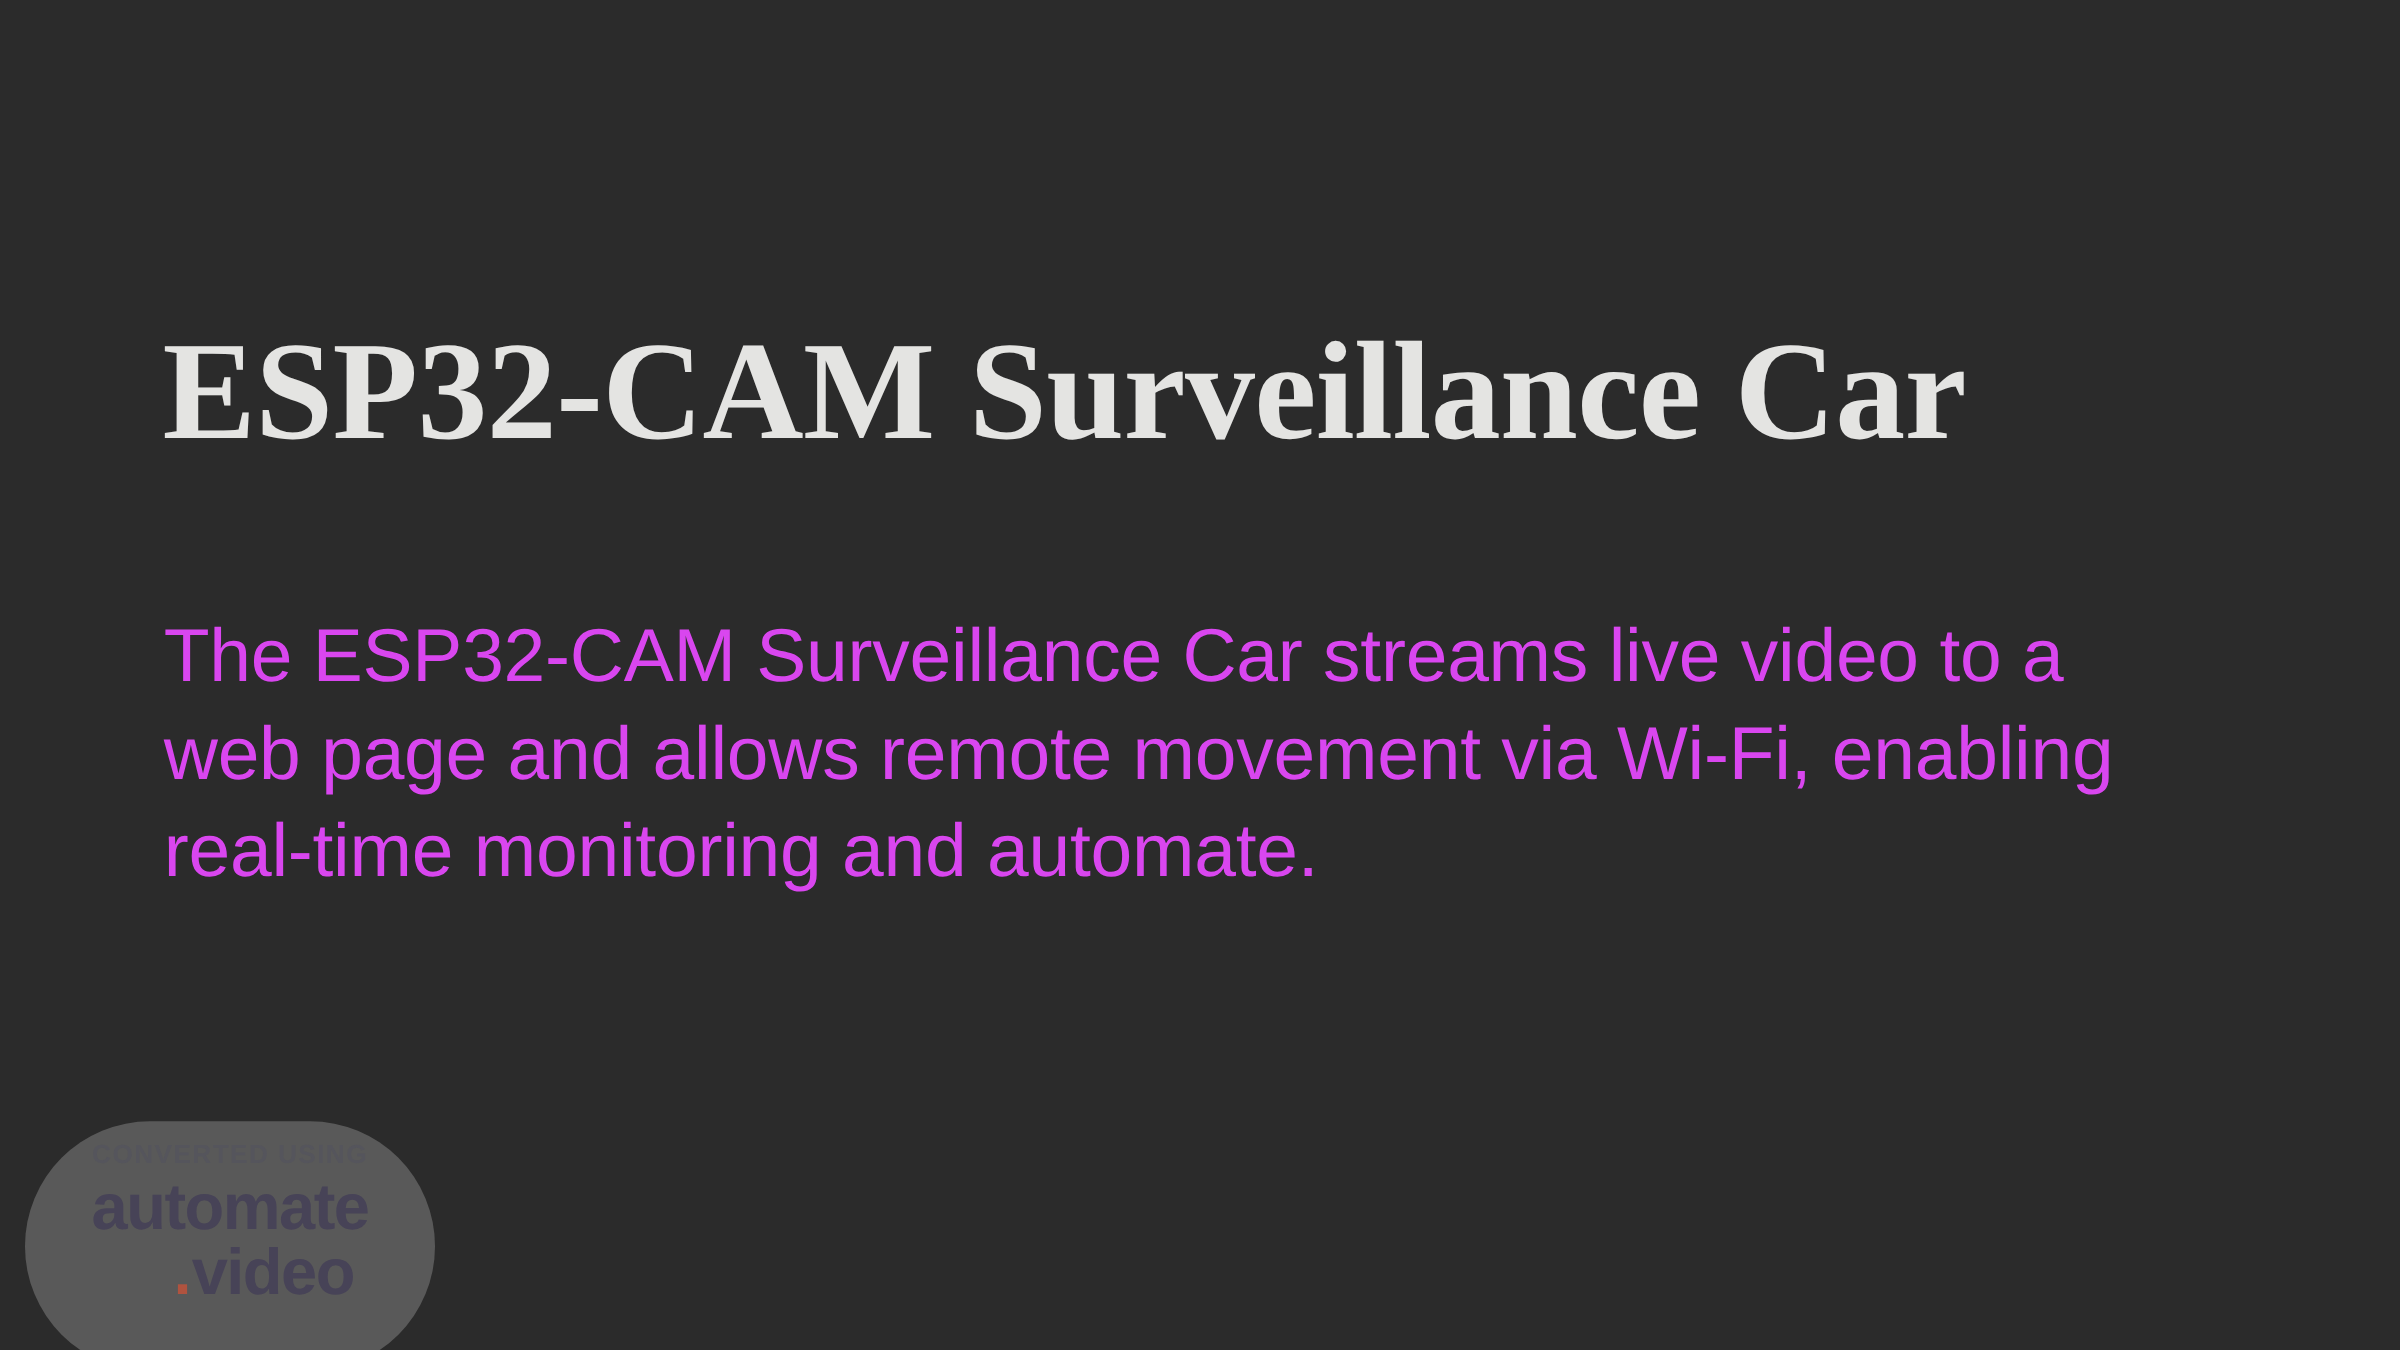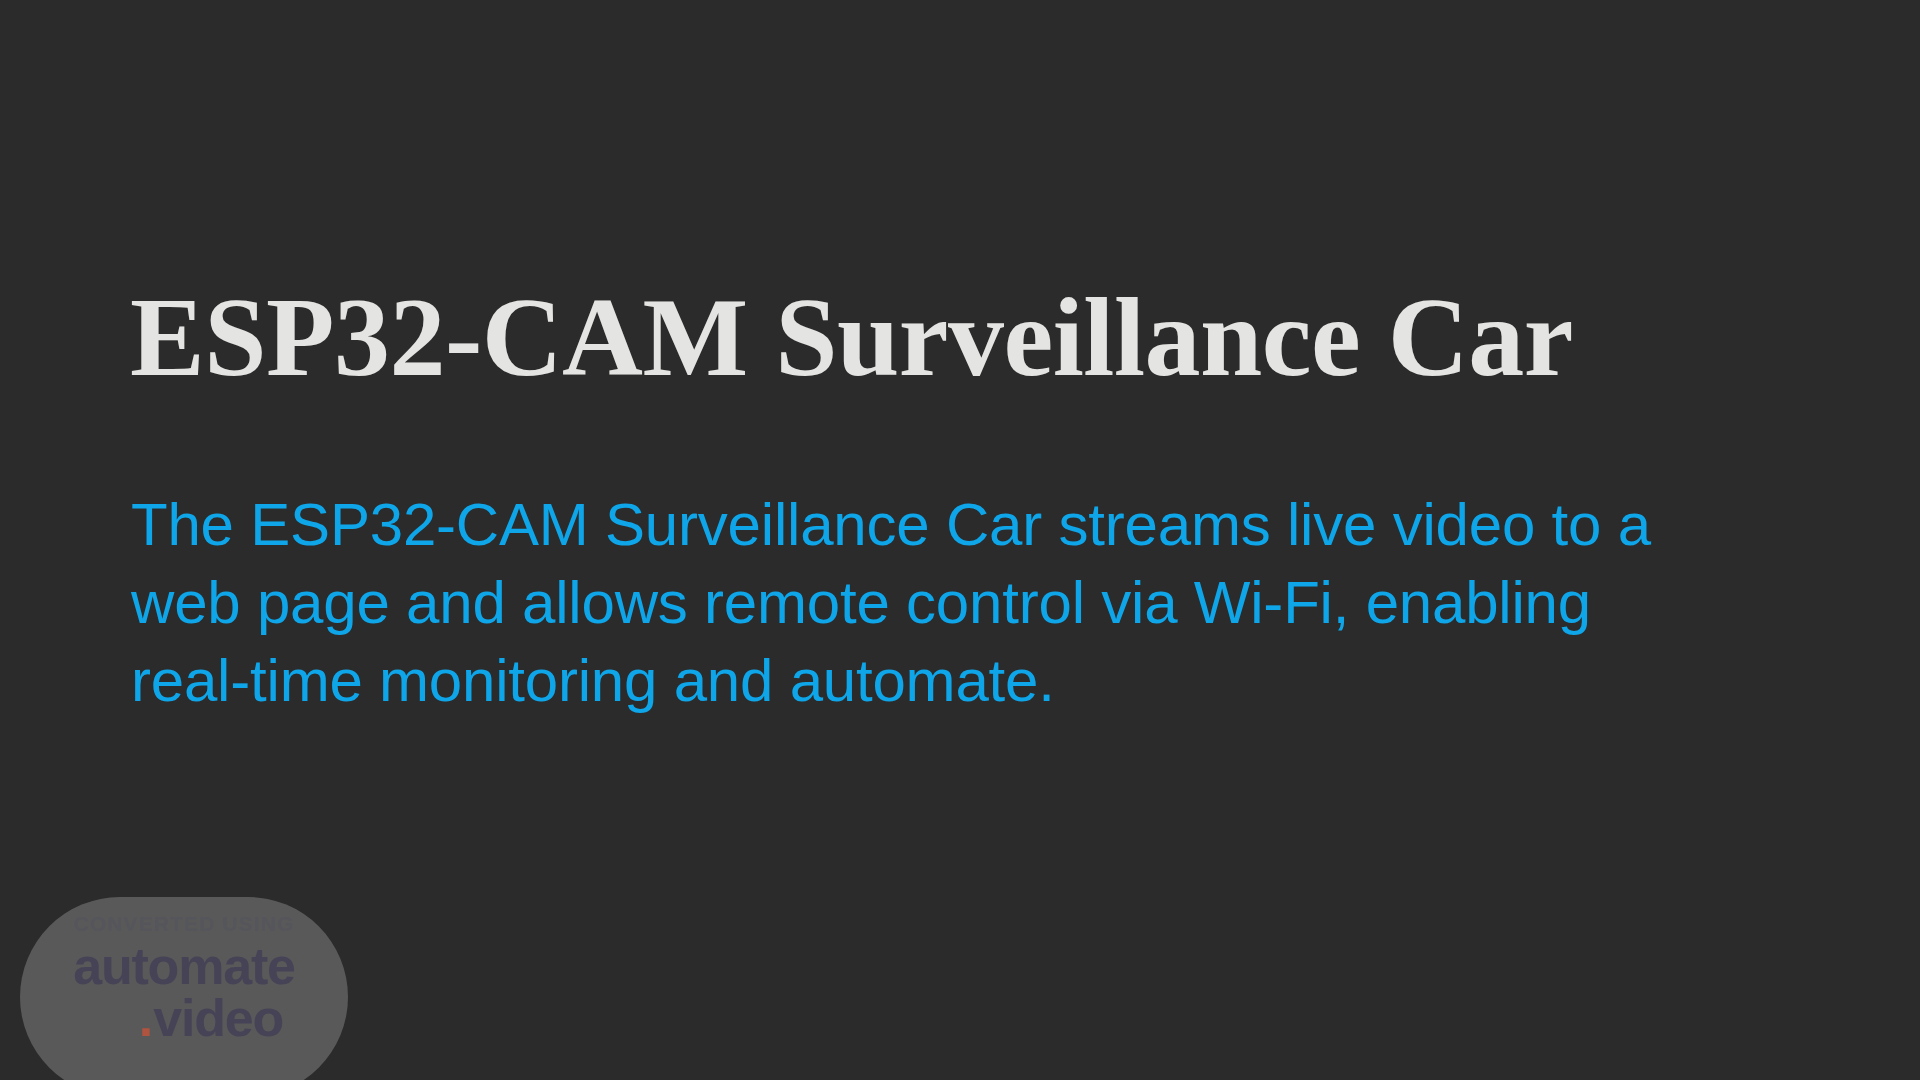--- a/index.html
+++ b/index.html
@@ -20,21 +20,21 @@
     width: 1920px;
     height: 1080px;
     background: #2b2b2b;
     overflow: hidden;
   }
 
   
   #slide-title {
     position: absolute;
     left: 130px;
-    top: 280px;
+    top: 256px;
     width: 1560px;
     margin: 0;
     font-family: "Liberation Serif", "DejaVu Serif", serif;
     font-weight: 700;
     font-size: 112px;
     line-height: 1.02;
     letter-spacing: -0.5px;
     color: #e4e4e2;
     white-space: nowrap;
   }
@@ -44,21 +44,21 @@
     position: absolute;
     left: 131px;
     top: 486px;
     width: 1360px;
     margin: 0;
     font-family: "Liberation Sans", "DejaVu Sans", sans-serif;
     font-weight: 400;
     font-size: 60px;
     line-height: 78px;
     letter-spacing: -0.2px;
-    color: #0ea5e9;
+    color: #d946ef;
   }
   #slide-body .bodyline {
     display: block;
     white-space: nowrap;
   }
 
   
   #watermark-badge {
     position: absolute;
     left: 20px;
@@ -114,21 +114,21 @@
 </style>
 </head>
 <body>
 
 <div id="slide">
 
   <h1 id="slide-title">ESP32-CAM Surveillance Car</h1>
 
   <p id="slide-body">
     <span class="bodyline">The ESP32-CAM Surveillance Car streams live video to a</span>
-    <span class="bodyline">web page and allows remote control via Wi-Fi, enabling</span>
+    <span class="bodyline">web page and allows remote movement via Wi-Fi, enabling</span>
     <span class="bodyline">real-time monitoring and automate.</span>
   </p>
 
   <div id="watermark-badge">
     <span id="watermark-kicker">CONVERTED USING</span>
     <span id="watermark-wordmark">automate</span>
     <span id="watermark-domain-row">
       <span id="watermark-dot">.</span><span id="watermark-domain">video</span>
     </span>
   </div>

